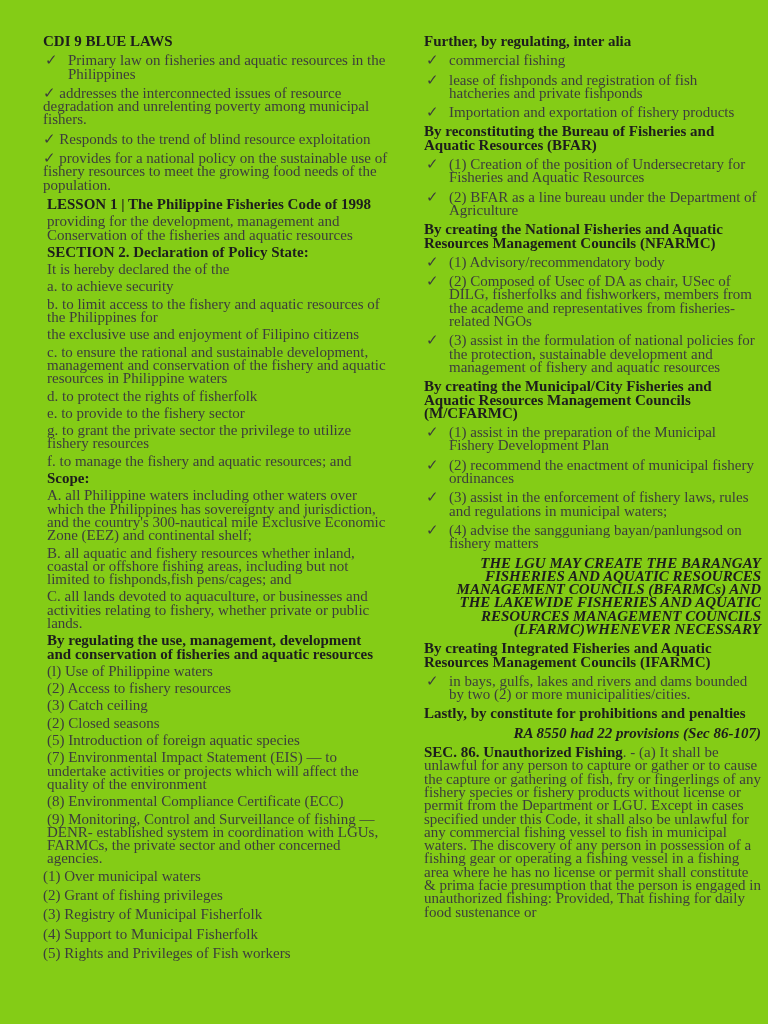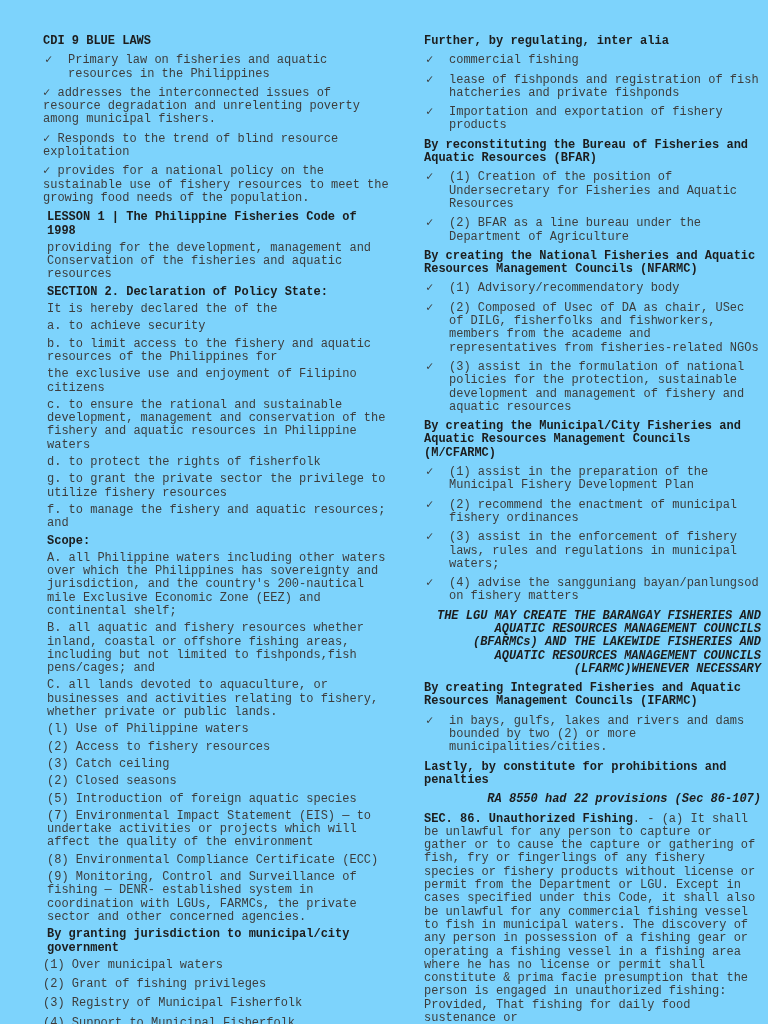--- a/index.html
+++ b/index.html
@@ -1,19 +1,19 @@
 <!DOCTYPE html>
 <html><head>
 <meta charset="utf-8">
 <style>
   html,body{margin:0;padding:0;background:#ffffff;}
   #page{
-    position:relative;width:768px;height:1024px;background:#7dd3fc;overflow:hidden;
-    font-family:Liberation Mono, monospace;
-    font-size:12px;line-height:13.3px;color:#3d3d3d;
+    position:relative;width:768px;height:1024px;background:#84cc16;overflow:hidden;
+    font-family:Liberation Serif, serif;
+    font-size:15px;line-height:13.3px;color:#3d3d3d;
   }
   .col{position:absolute;top:35px;}
   #col-left{left:43px;width:347px;}
   #col-right{left:424px;width:337px;}
   p{margin:0;padding:0;}
   .blk{margin:0 0 6px 0;}
   .tight{margin:4px;}
   .head{font-weight:700;color:#1d1d1d;}
   .headitalic{font-weight:700;font-style:italic;color:#1d1d1d;text-align:right;}
   .check{display:flex;align-items:flex-start;}
@@ -36,35 +36,36 @@
       <p class="blk para">✓ provides for a national policy on the sustainable use of fishery resources to meet the growing food needs of the population.</p>
       <p class="tight head">LESSON 1 | The Philippine Fisheries Code of 1998</p>
       <p class="tight para">providing for the development, management and Conservation of the fisheries and aquatic resources</p>
       <p class="tight head">SECTION 2. Declaration of Policy State:</p>
       <p class="tight para">It is hereby declared the of the</p>
       <p class="tight para">a. to achieve security</p>
       <p class="tight para">b. to limit access to the fishery and aquatic resources of the Philippines for</p>
       <p class="tight para">the exclusive use and enjoyment of Filipino citizens</p>
       <p class="tight para">c. to ensure the rational and sustainable development, management and conservation of the fishery and aquatic resources in Philippine waters</p>
       <p class="tight para">d. to protect the rights of fisherfolk</p>
+      <p class="tight para">e. to provide to the fishery sector</p>
       <p class="tight para">g. to grant the private sector the privilege to utilize fishery resources</p>
       <p class="tight para">f. to manage the fishery and aquatic resources; and</p>
       <p class="tight head">Scope:</p>
-      <p class="tight para">A. all Philippine waters including other waters over which the Philippines has sovereignty and jurisdiction, and the country's 200-nautical mile Exclusive Economic Zone (EEZ) and continental shelf;</p>
+      <p class="tight para">A. all Philippine waters including other waters over which the Philippines has sovereignty and jurisdiction, and the country's 300-nautical mile Exclusive Economic Zone (EEZ) and continental shelf;</p>
       <p class="tight para">B. all aquatic and fishery resources whether inland, coastal or offshore fishing areas, including but not limited to fishponds,fish pens/cages; and</p>
       <p class="tight para">C. all lands devoted to aquaculture, or businesses and activities relating to fishery, whether private or public lands.</p>
+      <p class="tight head">By regulating the use, management, development and conservation of fisheries and aquatic resources</p>
       <p class="tight para">(l) Use of Philippine waters</p>
       <p class="tight para">(2) Access to fishery resources</p>
       <p class="tight para">(3) Catch ceiling</p>
       <p class="tight para">(2) Closed seasons</p>
       <p class="tight para">(5) Introduction of foreign aquatic species</p>
       <p class="tight para">(7) Environmental Impact Statement (EIS) — to undertake activities or projects which will affect the quality of the environment</p>
       <p class="tight para">(8) Environmental Compliance Certificate (ECC)</p>
       <p class="tight para">(9) Monitoring, Control and Surveillance of fishing — DENR- established system in coordination with LGUs, FARMCs, the private sector and other concerned agencies.</p>
-      <p class="tight head">By granting jurisdiction to municipal/city government</p>
       <p class="blk para">(1) Over municipal waters</p>
       <p class="blk para">(2) Grant of fishing privileges</p>
       <p class="blk para">(3) Registry of Municipal Fisherfolk</p>
       <p class="blk para">(4) Support to Municipal Fisherfolk</p>
       <p class="blk para">(5) Rights and Privileges of Fish workers</p>
     </div>
   <div class="col" id="col-right">
       <p class="blk head">Further, by regulating, inter alia</p>
       <div class="blk check">
         <span class="glyph">✓</span>

